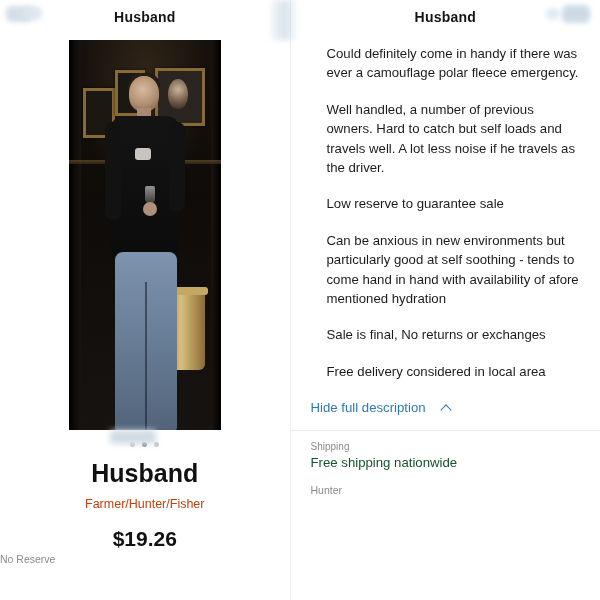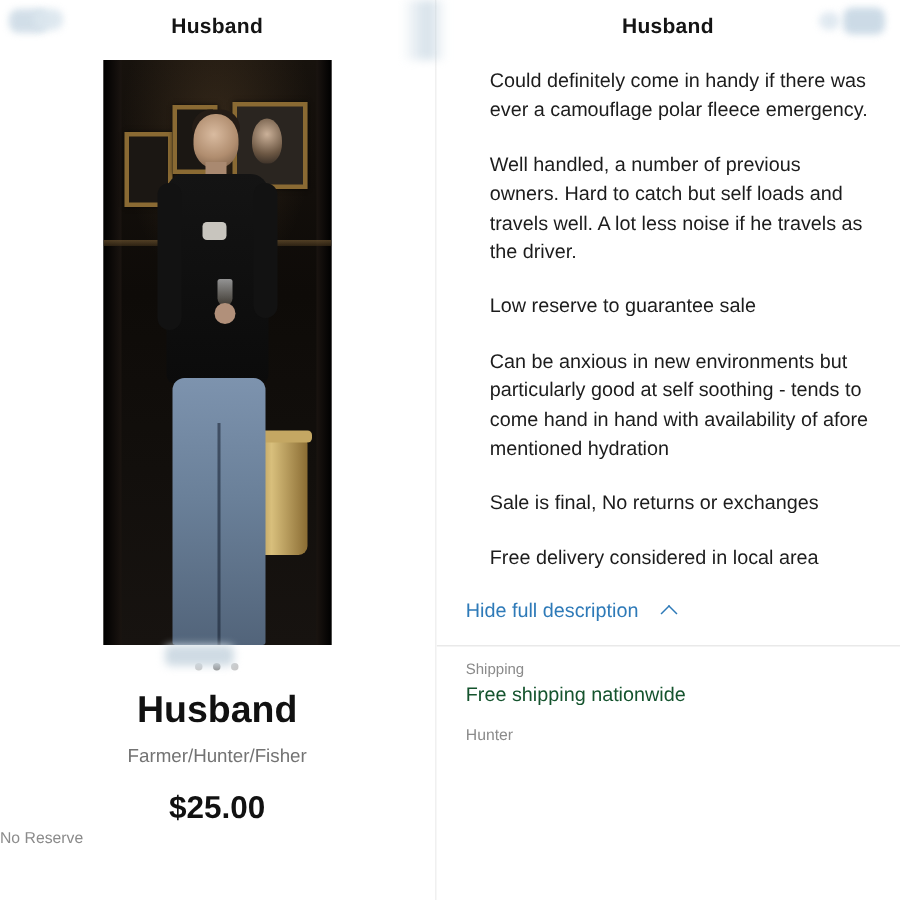--- a/index.html
+++ b/index.html
@@ -236,21 +236,21 @@
     margin-top: 12px;
     text-align: center;
     font-size: 25px;
     font-weight: bold;
     color: #111;
   }
   .product-sub {
     margin-top: 9px;
     text-align: center;
     font-size: 12.5px;
-    color: #737373;
+    color: #c2410c;
   }
   .price {
     margin-top: 16px;
     text-align: center;
     font-size: 21px;
     font-weight: bold;
     color: #111;
   }
   .reserve {
     margin-top: 2px;
@@ -349,21 +349,21 @@
 
     <div class="dots">
       <span class="dot"></span>
       <span class="dot active"></span>
       <span class="dot"></span>
     </div>
     <div class="blur-strip"></div>
 
     <div class="product-title">Husband</div>
     <div class="product-sub">Farmer/Hunter/Fisher</div>
-    <div class="price">$25.00</div>
+    <div class="price">$19.26</div>
     <div class="reserve">No Reserve</div>
   </div>
 
   <div class="divider-blur"></div>
 
   <div class="pane-right">
 
     <div class="topbar">
       <div class="topbar-title">Husband</div>
       <div class="chip-blur chip-c"></div>

